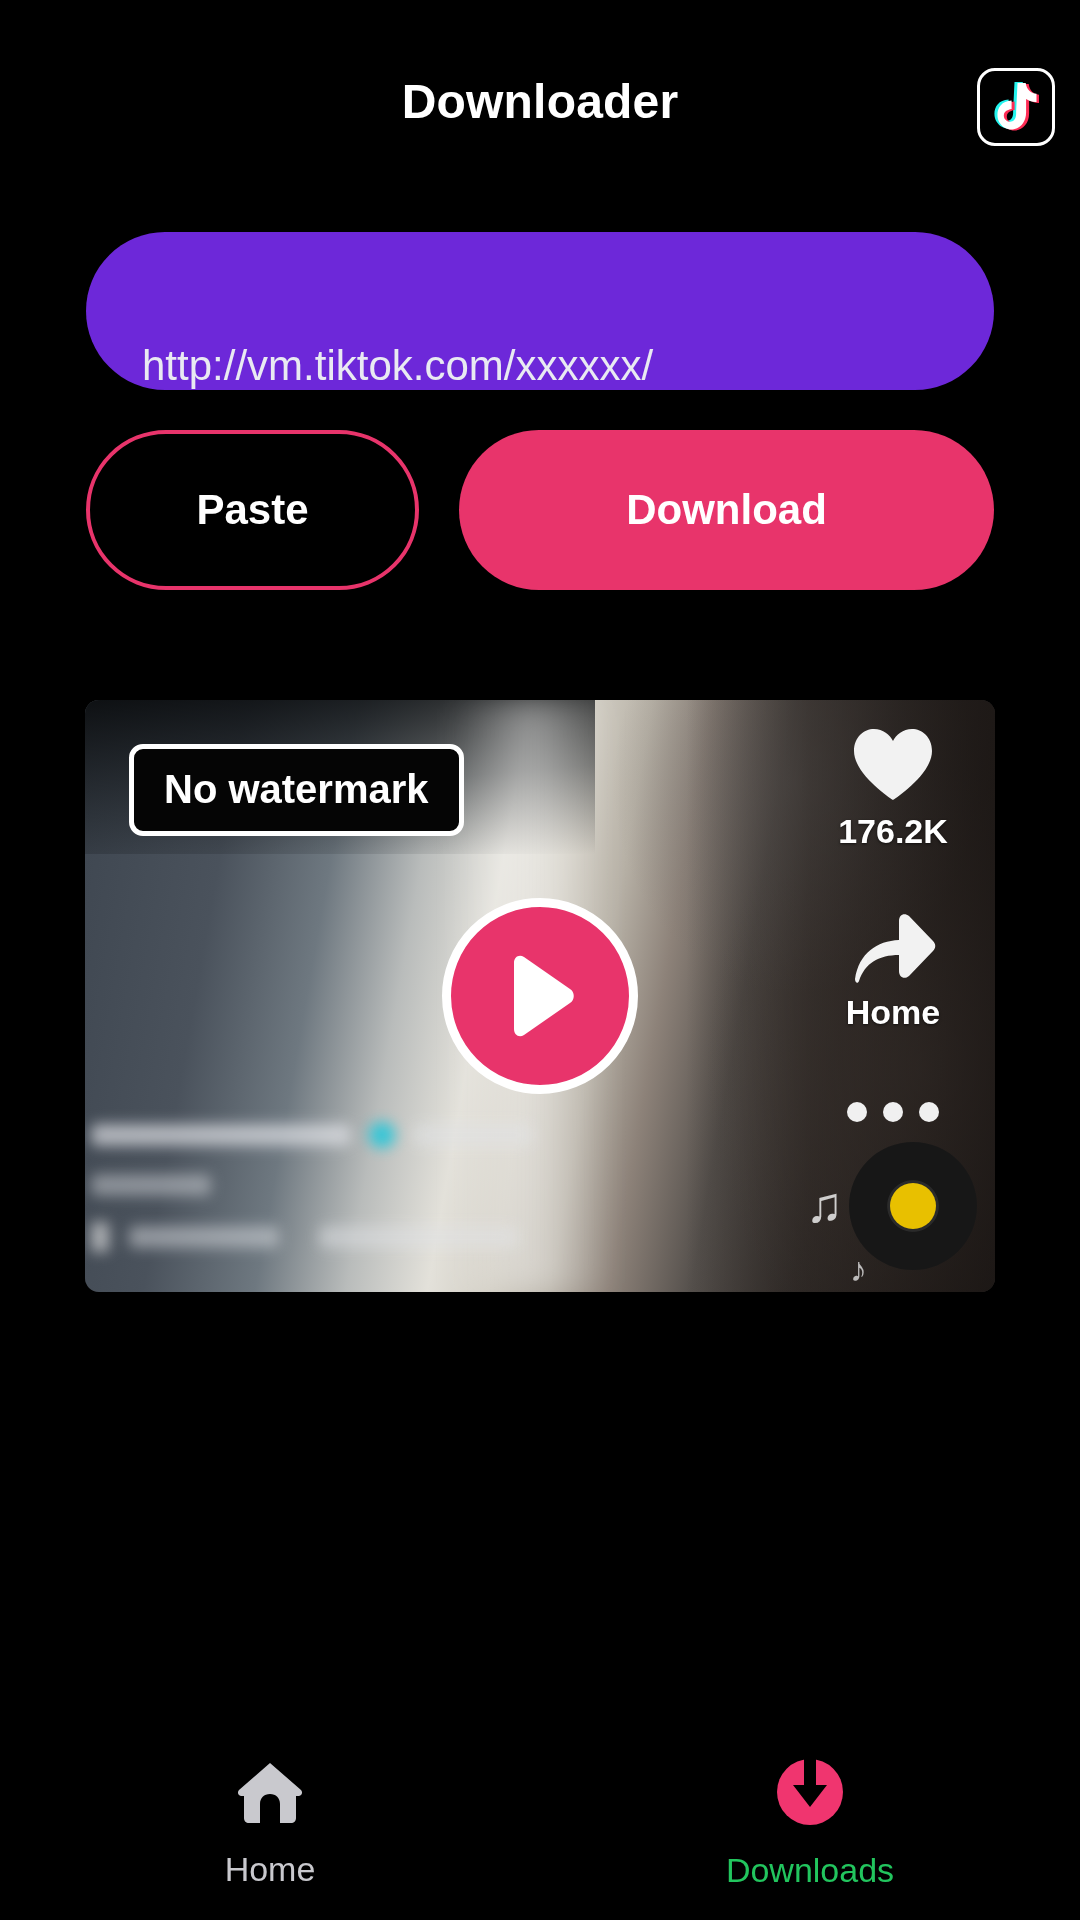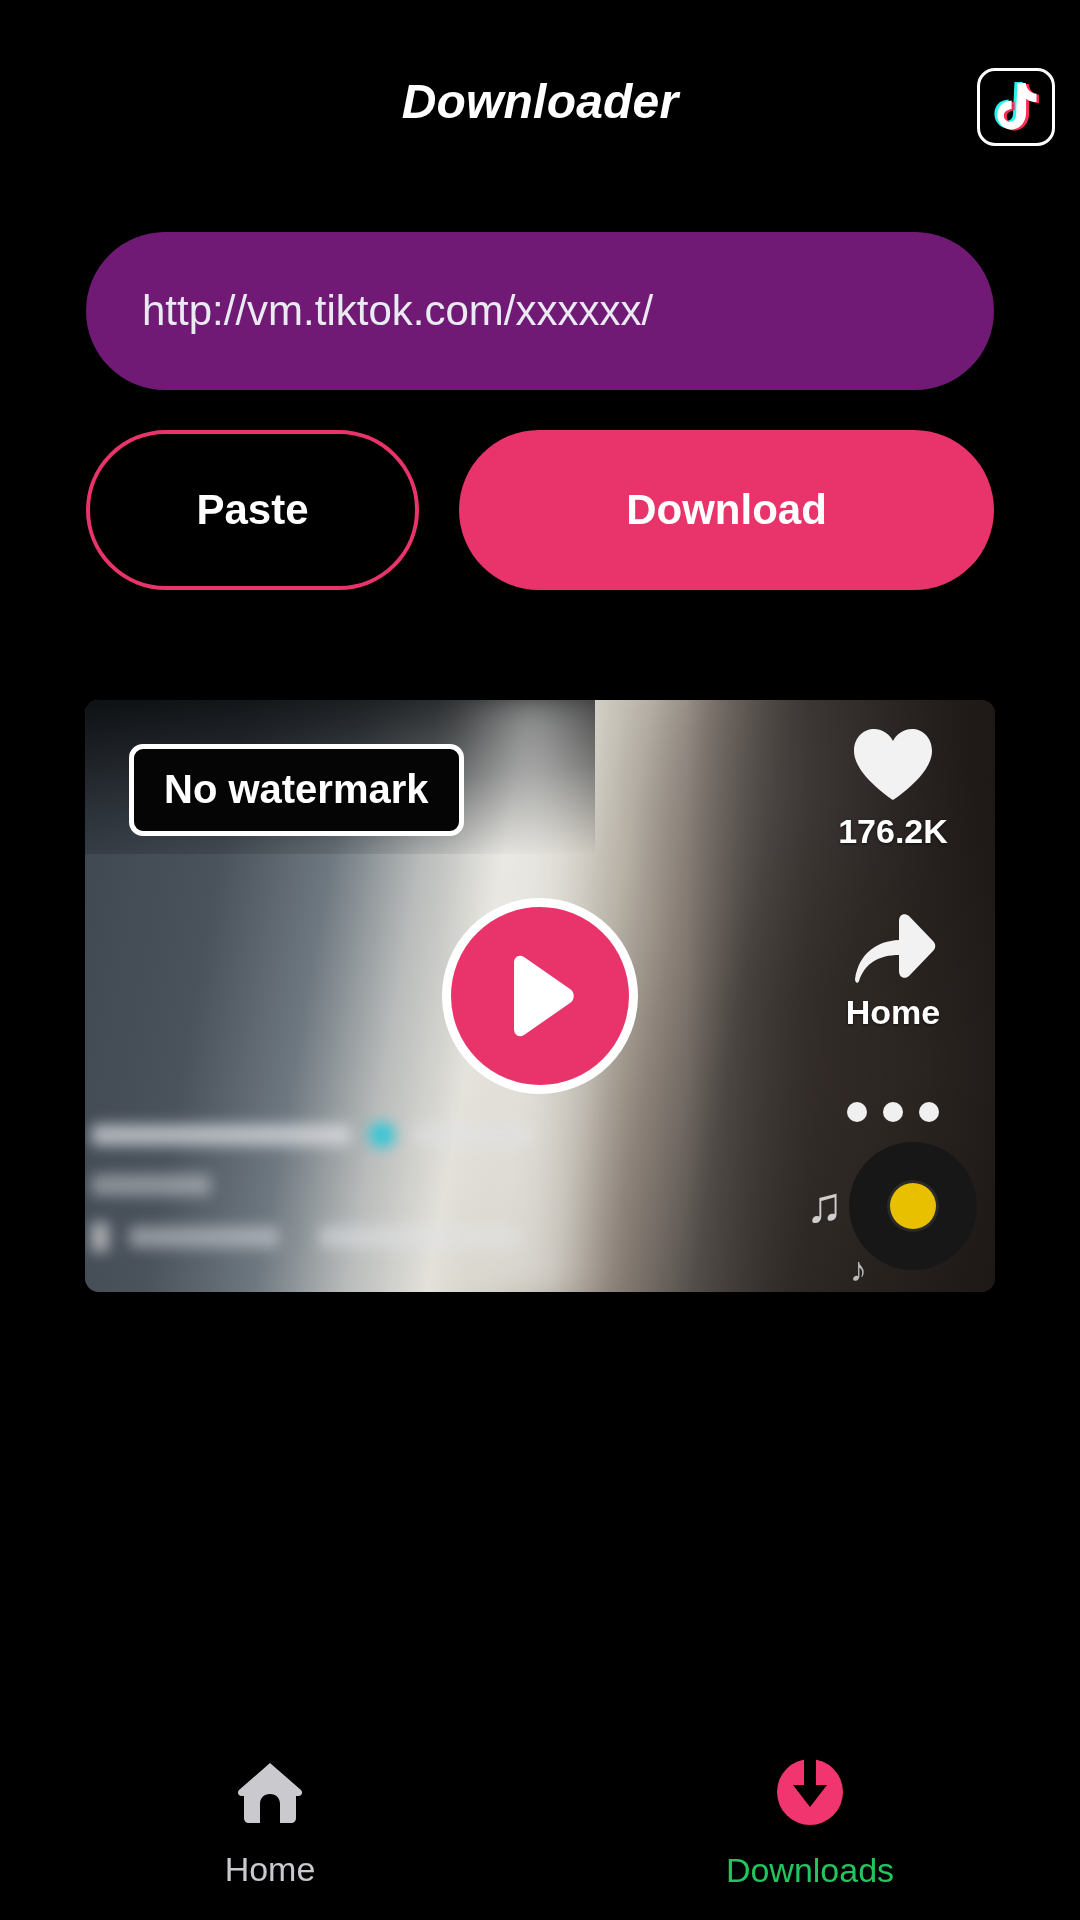--- a/index.html
+++ b/index.html
@@ -25,21 +25,20 @@
   }
   .app-title {
     position: absolute;
     left: 0; right: 0;
     top: 74px;
     text-align: center;
     font-size: 48px;
     font-weight: bold;
     color: #ffffff;
     letter-spacing: 0.2px;
-    font-style: italic;
   }
   .tiktok-badge {
     position: absolute;
     right: 25px;
     top: 68px;
     width: 78px;
     height: 78px;
     border: 3px solid #ffffff;
     border-radius: 18px;
     background: #000000;
@@ -49,25 +48,25 @@
     justify-content: center;
   }
 
   
   .url-field {
     position: absolute;
     left: 86px;
     top: 232px;
     width: 908px;
     height: 158px;
-    background: #701a75;
+    background: #6d28d9;
     border-radius: 79px;
     box-sizing: border-box;
     display: flex;
-    align-items: center;
+    align-items: flex-end;
     padding-left: 56px;
   }
   .url-text {
     font-size: 42px;
     color: #E9EAF2;
     font-weight: 400;
     white-space: nowrap;
   }
 
   

